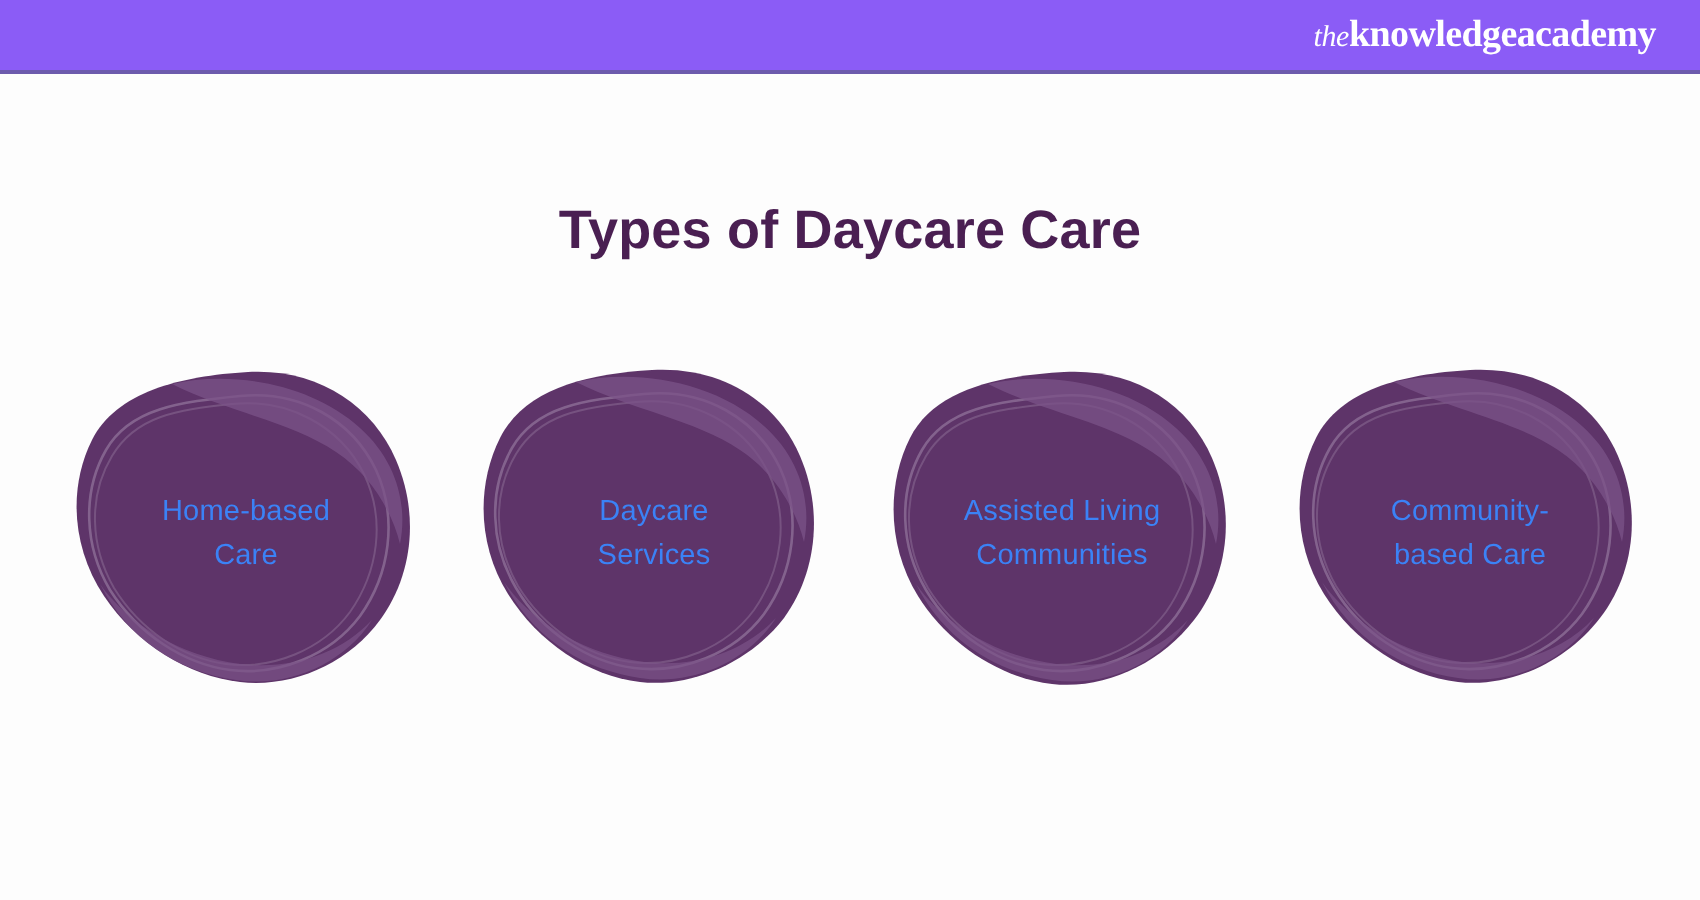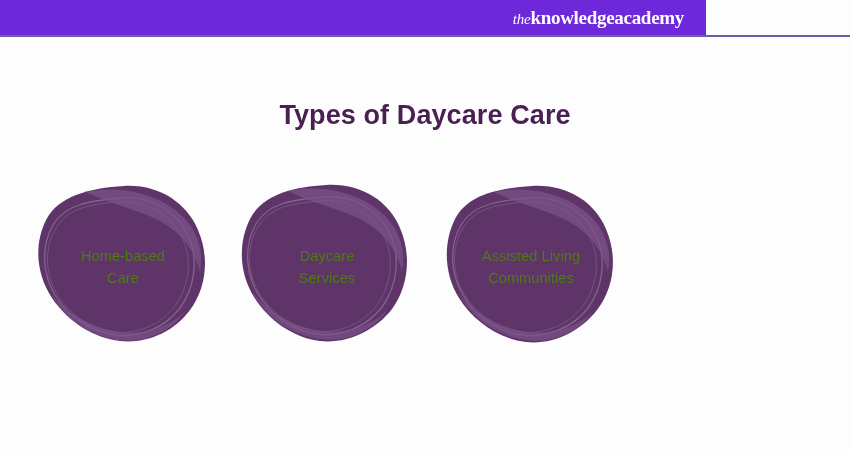--- a/index.html
+++ b/index.html
@@ -13,23 +13,23 @@
     font-family: "Liberation Sans", sans-serif;
     overflow: hidden;
     position: relative;
   }
 
   
   .header-bar {
     position: absolute;
     left: 0;
     top: 0;
-    width: 706px;
+    width: 850px;
     height: 35px;
-    background: #6d28d9;
+    background: #8b5cf6;
     display: flex;
     align-items: center;
     justify-content: flex-end;
   }
   .header-accent {
     position: absolute;
     left: 0;
     top: 35px;
     width: 850px;
     height: 2px;
@@ -97,21 +97,21 @@
   .blob-label {
     position: absolute;
     left: 18px;
     top: 0;
     width: 154px;
     height: 175px;
     display: flex;
     align-items: center;
     justify-content: center;
     text-align: center;
-    color: #4d7c0f;
+    color: #3b82f6;
     font-size: 14.5px;
     font-weight: 500;
     line-height: 1.45;
     letter-spacing: 0.1px;
     white-space: pre-line;
     pointer-events: none;
   }
   .blob-item.i2 .blob-label { left: 8px; width: 174px; }
 </style>
 </head>
@@ -157,14 +157,25 @@
       <path d="M96 6 C130 4 158 21 170 49 C182 77 178 108 161 130 C144 152 116 165 90 162 C64 159 38 142 23 118 C8 94 7 63 19 39 C31 15 62 8 96 6 Z" fill="#5e3469"></path>
       <path d="M92 18 C122 15 148 30 160 55 C171 79 167 107 152 128 C137 148 110 158 86 155 C63 152 40 137 27 115 C14 93 13 66 25 45 C37 24 62 21 92 18 Z" fill="none" stroke="#8a6b94" stroke-width="1.3" opacity="0.85"></path>
       <path d="M88 22 C116 19 142 33 154 57 C165 80 161 106 147 126 C133 145 107 155 84 152 C62 149 41 135 28 114 C16 93 15 68 27 48 C39 28 60 25 88 22 Z" fill="none" stroke="#8a6b94" stroke-width="1" opacity="0.55"></path>
       <path d="M58 12 C88 5 128 12 152 34 C170 50 176 72 172 92 C168 76 158 58 140 46 C118 31 86 26 58 12 Z" fill="#7b5388" opacity="0.75"></path>
       <path d="M22 112 C36 132 62 148 92 152 C118 155 142 147 158 130 C144 152 116 164 90 160 C62 156 36 140 22 112 Z" fill="#7b5388" opacity="0.7"></path>
     </svg>
     <div class="blob-label">Assisted Living
 Communities</div>
   </div>
 
+  <div class="blob-item i3">
+    <svg class="blob-svg" viewBox="0 0 190 175" xmlns="http://www.w3.org/2000/svg">
+      <path d="M95 5 C129 3 157 20 169 48 C181 76 177 107 160 129 C143 151 115 164 89 161 C63 158 37 141 22 117 C7 93 6 63 18 39 C30 15 61 7 95 5 Z" fill="#5e3469"></path>
+      <path d="M91 17 C121 14 147 29 159 54 C170 78 166 106 151 127 C136 147 110 157 86 154 C63 151 40 136 27 114 C14 92 13 65 25 44 C37 23 61 20 91 17 Z" fill="none" stroke="#8a6b94" stroke-width="1.3" opacity="0.85"></path>
+      <path d="M87 21 C115 18 141 32 153 56 C164 79 160 105 146 125 C132 144 107 154 84 151 C62 148 41 134 28 113 C16 92 15 67 27 47 C39 27 59 24 87 21 Z" fill="none" stroke="#8a6b94" stroke-width="1" opacity="0.55"></path>
+      <path d="M57 11 C87 4 127 11 151 33 C169 49 175 71 171 91 C167 75 157 57 139 45 C117 30 85 25 57 11 Z" fill="#7b5388" opacity="0.75"></path>
+      <path d="M21 111 C35 131 61 147 91 151 C117 154 141 146 157 129 C143 151 115 163 89 159 C61 155 35 139 21 111 Z" fill="#7b5388" opacity="0.7"></path>
+    </svg>
+    <div class="blob-label">Community-
+based Care</div>
+  </div>
 
 </div>
 
 </body></html>

